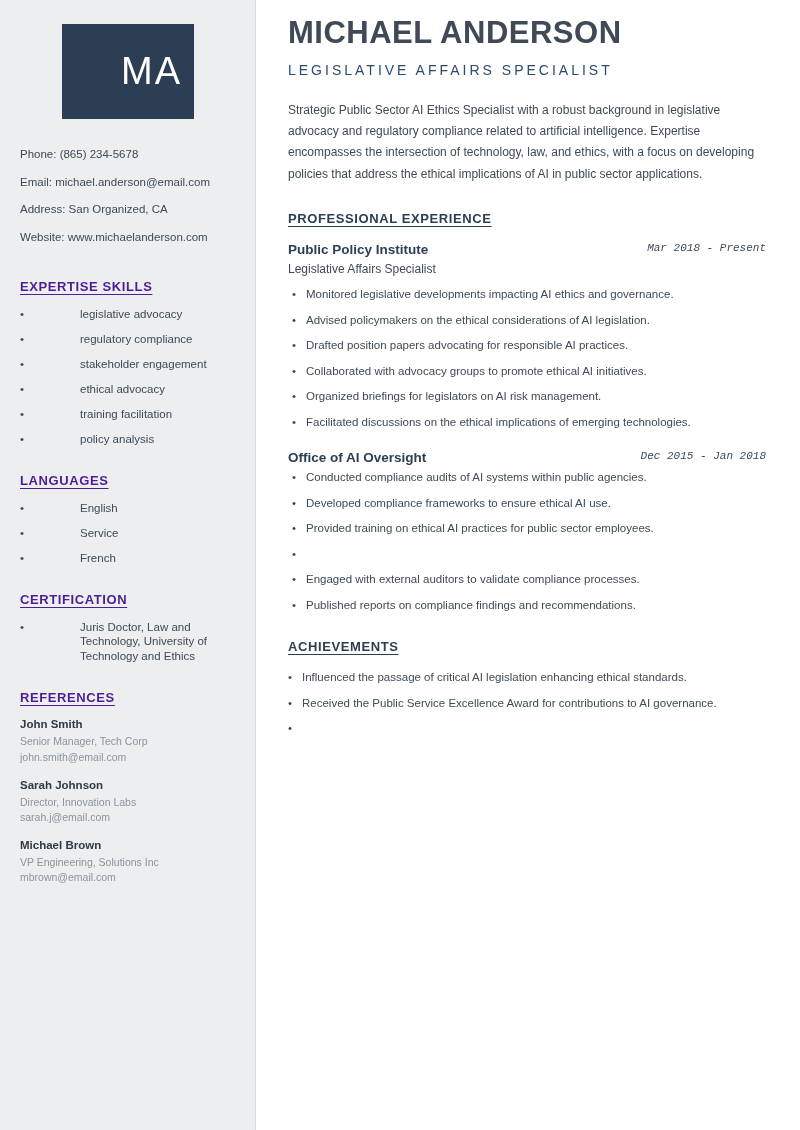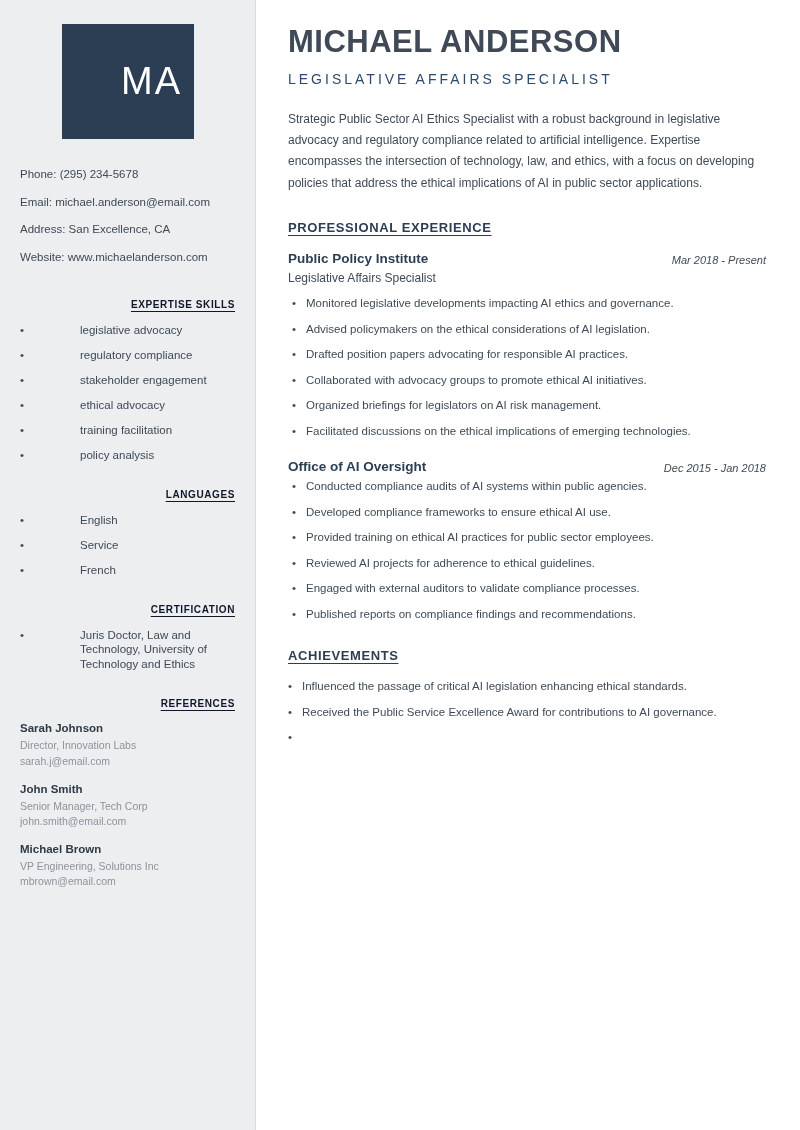--- a/index.html
+++ b/index.html
@@ -20,21 +20,21 @@
   
   .sidebar {
     width: 256px;
     min-width: 256px;
     background: #eceef0;
     border-right: 1px solid #d8dbdf;
     padding: 24px 20px 30px 20px;
   }
   .avatar {
     width: 132px;
-    height: 115px;
+    height: 95px;
     background: #2c3e53;
     margin: 0 auto 28px auto;
     display: flex;
     align-items: center;
     justify-content: center;
     padding-left: 48px;
   }
   .avatar-initials {
     color: #ffffff;
     font-size: 38px;
@@ -43,28 +43,27 @@
   }
   .contact-list { margin-bottom: 34px; }
   .contact-item {
     font-size: 11.5px;
     color: #3f4a56;
     line-height: 1.35;
     margin-bottom: 12px;
   }
   .side-section { margin-bottom: 26px; }
   .side-heading {
-    font-size: 10px;
-    font-weight: bold;
-    color: #0f172a;
+    font-size: 13px;
+    font-weight: bold;
+    color: #4c1d95;
     letter-spacing: 0.6px;
     text-decoration: underline;
     text-underline-offset: 3px;
     margin-bottom: 13px;
-    text-align: right;
   }
   .bullet-row {
     display: flex;
     font-size: 11.5px;
     color: #3f4a56;
     line-height: 1.3;
     margin-bottom: 10px;
   }
   .bullet-dot {
     width: 12px;
@@ -82,21 +81,21 @@
     margin-bottom: 4px;
   }
   .ref-role, .ref-email {
     font-size: 10.5px;
     color: #8c949c;
     line-height: 1.45;
   }
   
   .main {
     flex: 1;
-    padding: 24px 34px 30px 32px;
+    padding: 15px 34px 30px 32px;
   }
   .name {
     font-size: 31px;
     font-weight: bold;
     color: #3f4a56;
     letter-spacing: 0.5px;
     line-height: 1.15;
     margin-bottom: 11px;
   }
   .job-title {
@@ -116,33 +115,34 @@
     font-weight: bold;
     color: #2c3e53;
     letter-spacing: 0.6px;
     text-decoration: underline;
     text-underline-offset: 3px;
     margin-bottom: 16px;
   }
   .job { margin-bottom: 20px; }
   .job-head {
     display: flex;
-    align-items: flex-end;
+    align-items: flex-start;
     justify-content: space-between;
     margin-bottom: 5px;
   }
   .job-org {
     font-size: 13.5px;
     font-weight: bold;
     color: #2c3e53;
   }
   .job-dates {
     font-size: 11px;
     font-style: italic;
     color: #3f4a56;
+    font-family: Liberation Mono, monospace;
   }
   .job-role {
     font-size: 12px;
     color: #3f4a56;
     margin-bottom: 11px;
   }
   .main-bullets { list-style: none; }
   .main-bullet {
     display: flex;
     font-size: 11.5px;
@@ -168,23 +168,23 @@
 
 <div class="page">
 
   <aside class="sidebar">
 
     <div class="avatar">
       <span class="avatar-initials">MA</span>
     </div>
 
     <div class="contact-list">
-      <div class="contact-item">Phone: (295) 234-5678</div>
+      <div class="contact-item">Phone: (865) 234-5678</div>
       <div class="contact-item">Email: michael.anderson@email.com</div>
-      <div class="contact-item">Address: San Excellence, CA</div>
+      <div class="contact-item">Address: San Organized, CA</div>
       <div class="contact-item">Website: www.michaelanderson.com</div>
     </div>
 
     <section class="side-section">
       <div class="side-heading">EXPERTISE SKILLS</div>
       <div class="bullet-row">
         <span class="bullet-dot">•</span>
         <span class="bullet-text">legislative advocacy</span>
       </div>
       <div class="bullet-row">
@@ -229,29 +229,29 @@
       <div class="side-heading">CERTIFICATION</div>
       <div class="bullet-row">
         <span class="bullet-dot">•</span>
         <span class="bullet-text">Juris Doctor, Law and Technology, University of Technology and Ethics</span>
       </div>
     </section>
 
     <section class="side-section">
       <div class="side-heading">REFERENCES</div>
 
+      <div class="ref-block">
+        <div class="ref-name">John Smith</div>
+        <div class="ref-role">Senior Manager, Tech Corp</div>
+        <div class="ref-email">john.smith@email.com</div>
+      </div>
       <div class="ref-block">
         <div class="ref-name">Sarah Johnson</div>
         <div class="ref-role">Director, Innovation Labs</div>
         <div class="ref-email">sarah.j@email.com</div>
-      </div>
-      <div class="ref-block">
-        <div class="ref-name">John Smith</div>
-        <div class="ref-role">Senior Manager, Tech Corp</div>
-        <div class="ref-email">john.smith@email.com</div>
       </div>
       <div class="ref-block">
         <div class="ref-name">Michael Brown</div>
         <div class="ref-role">VP Engineering, Solutions Inc</div>
         <div class="ref-email">mbrown@email.com</div>
       </div>
     </section>
 
   </aside>
 
@@ -311,21 +311,20 @@
           <li class="main-bullet">
             <span class="dot">•</span>
             <span>Developed compliance frameworks to ensure ethical AI use.</span>
           </li>
           <li class="main-bullet">
             <span class="dot">•</span>
             <span>Provided training on ethical AI practices for public sector employees.</span>
           </li>
           <li class="main-bullet">
             <span class="dot">•</span>
-            <span>Reviewed AI projects for adherence to ethical guidelines.</span>
           </li>
           <li class="main-bullet">
             <span class="dot">•</span>
             <span>Engaged with external auditors to validate compliance processes.</span>
           </li>
           <li class="main-bullet">
             <span class="dot">•</span>
             <span>Published reports on compliance findings and recommendations.</span>
           </li>
         </ul>

